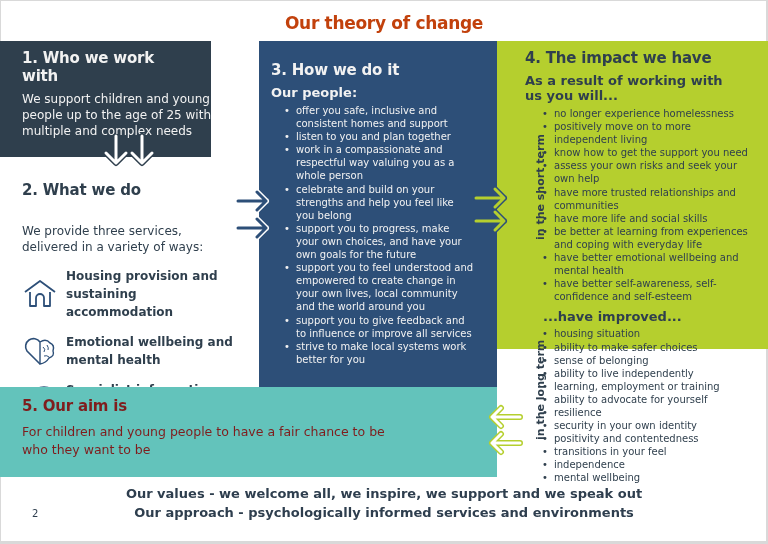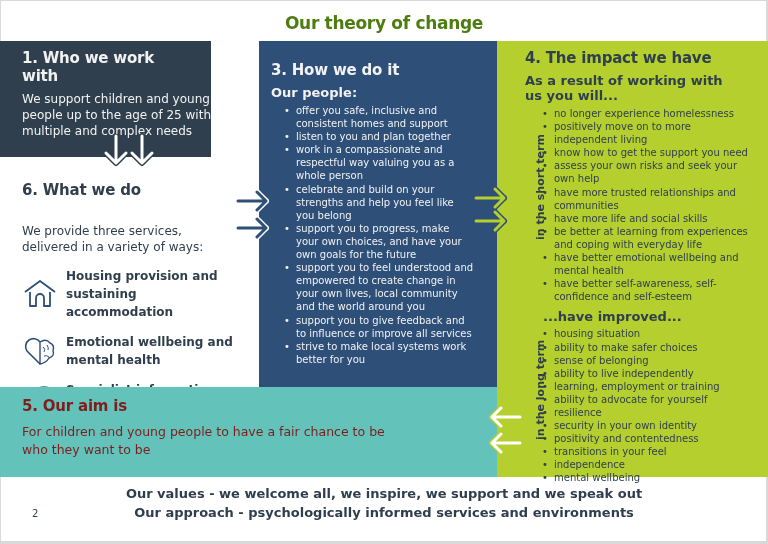--- a/index.html
+++ b/index.html
@@ -1,24 +1,24 @@
 <!DOCTYPE html>
 <html><head>
 <meta charset="utf-8">
 <style>
   html, body { margin: 0; padding: 0; }
   body { width: 768px; height: 544px; position: relative; overflow: hidden; background: #d9d9d9; font-family: "DejaVu Sans", sans-serif; }
   .page { position: absolute; left: 1px; top: 1px; width: 765px; height: 540px; background: #ffffff; }
-  .title { position: absolute; left: 0; top: 13px; width: 768px; text-align: center; font-size: 17px; font-weight: bold; color: #4d7c0f; letter-spacing: -0.3px; }
+  .title { position: absolute; left: 0; top: 13px; width: 768px; text-align: center; font-size: 17px; font-weight: bold; color: #c2410c; letter-spacing: -0.3px; }
 
   .box { position: absolute; box-sizing: border-box; }
   .b1 { left: 0; top: 41px; width: 211px; height: 116px; background: #2f3f4d; color: #f2f2f2; padding: 8px 22px; }
   .b2 { left: 0; top: 157px; width: 259px; height: 230px; background: #ffffff; color: #2f3f4d; padding: 24px 22px; }
   .b3 { left: 259px; top: 41px; width: 238px; height: 346px; background: #2d4f78; color: #f2f2f2; padding: 20px 12px; }
-  .b4 { left: 497px; top: 41px; width: 271px; height: 436px; background: #b5cf2e; color: #2f3f4d; padding: 8px 28px; }
+  .b4 { left: 497px; top: 41px; width: 271px; height: 308px; background: #b5cf2e; color: #2f3f4d; padding: 8px 28px; }
   .b5 { left: 0; top: 387px; width: 497px; height: 90px; background: #63c3bb; color: #7f1d1d; padding: 10px 22px; }
 
   .h { font-size: 15px; font-weight: bold; margin: 0 0 6px 0; letter-spacing: -0.2px; }
   .p { font-size: 12px; line-height: 16px; margin: 0; }
   .sub { font-size: 13px; font-weight: bold; margin: 0 0 4px 0; }
   ul { margin: 0; padding: 0; list-style: none; }
   li { font-size: 10px; line-height: 13.1px; position: relative; padding-left: 12px; }
   li::before { content: "•"; position: absolute; left: 0; top: 0; }
   .b3 ul { padding-left: 13px; }
   .b4 ul { padding-left: 13px; }
@@ -38,21 +38,21 @@
 
 <div class="page"></div>
 <div class="title">Our theory of change</div>
 
 <div class="box b1">
   <div class="h">1. Who we work with</div>
   <p class="p" style="width:205px;">We support children and young people up to the age of 25 with multiple and complex needs</p>
 </div>
 
 <div class="box b2">
-  <div class="h">6. What we do</div>
+  <div class="h">2. What we do</div>
   <p class="p" style="width:190px;margin-top:24px;">We provide three services, delivered in a variety of ways:</p>
   <div class="svc">
     <svg class="ic" viewBox="0 0 36 32">
       <path d="M3 14 L18 3 L33 14" fill="none" stroke="#2d4f78" stroke-width="1.8" stroke-linejoin="round"></path>
       <path d="M8 14 V28 H14 V20 A4 4 0 0 1 22 20 V28 H28 V14" fill="none" stroke="#2d4f78" stroke-width="1.8" stroke-linejoin="round"></path>
     </svg>
     <div class="t">Housing provision and sustaining accommodation</div>
   </div>
   <div class="svc">
     <svg class="ic" viewBox="0 0 36 32">

